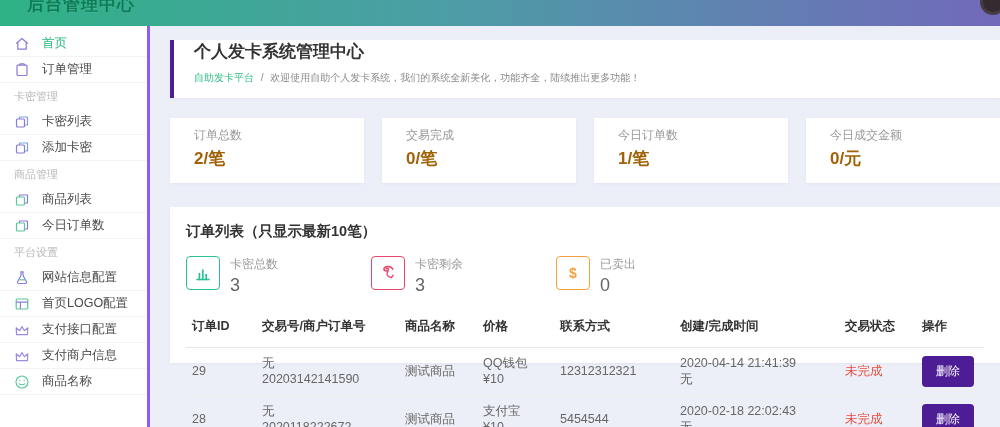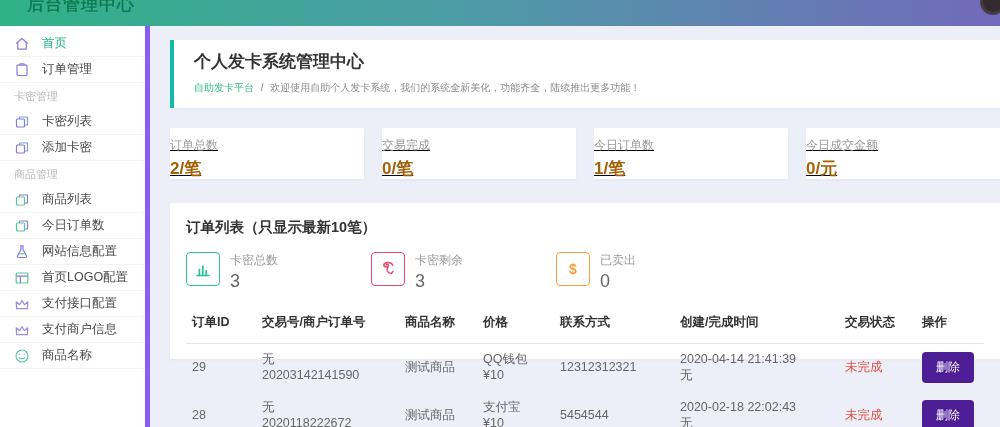--- a/index.html
+++ b/index.html
@@ -20,50 +20,49 @@
     text-shadow:0 1px 0 rgba(255,255,255,0.08);
   }
   .avatar {
     position:absolute; right:-6px; top:-11px;
     width:26px; height:26px; border-radius:50%;
     background:#342b31; border:3px solid #473c42;
   }
   
   .layout { display:flex; height:401px; }
   .sidebar {
-    width:150px; background:#fff; border-right:5px solid #8b5cf6;
+    width:150px; background:#fff; border-right:3px solid #8b5cf6;
     padding-top:5px; flex-shrink:0;
   }
   .side-item {
     display:flex; align-items:center; height:26px; padding-left:14px;
     border-bottom:1px solid #f3f3f3; cursor:pointer; background:#fff;
   }
   .side-item .icon { width:16px; height:16px; margin-right:12px; display:flex; align-items:center; }
   .side-item .icon svg { width:16px; height:16px; }
   .side-item .lbl { font-size:12.5px; color:#4a4a4a; }
   .side-item.active .lbl { color:#27b97e; }
   .side-section {
     height:26px; display:flex; align-items:center; padding-left:14px;
     font-size:11px; color:#b8b8b8;
   }
   
   .main { flex:1; padding:14px 0 0 20px; }
   .welcome-card {
-    background:#fff; border-left:4px solid #14b8a6;
-    padding:10px 20px 13px; box-shadow:0 1px 2px rgba(120,130,160,0.08);
+    background:#fff; border-left:4px solid #4c1d95;
+    padding:0 20px 13px; box-shadow:0 1px 2px rgba(120,130,160,0.08);
   }
   .welcome-title { font-size:17px; font-weight:bold; color:#333; }
   .welcome-sub { margin-top:8px; font-size:10px; color:#8a8a8a; }
   .welcome-sub .hl { color:#2fbe84; }
   .welcome-sub .sep { margin:0 4px; color:#8a8a8a; }
   .stats-row { display:flex; gap:18px; margin-top:20px; }
   .stat-card {
-    flex:1; background:#fff; height:51px; padding:9px 0;
+    flex:1; background:#fff; height:65px; padding:9px 24px;
     box-shadow:0 1px 2px rgba(120,130,160,0.08);
-    text-decoration:underline;
   }
   .stat-label { font-size:12px; color:#999; }
   .stat-value { font-size:17px; font-weight:bold; color:#a16207; margin-top:3px; }
   .orders-card {
     background:#fff; margin-top:24px; padding:15px 16px 0; height:156px;
     box-shadow:0 1px 2px rgba(120,130,160,0.08);
   }
   .orders-title { font-size:14.5px; font-weight:bold; color:#333; }
   .mini-row { display:flex; margin-top:15px; }
   .mini { display:flex; width:185px; }
@@ -152,20 +151,21 @@
         </div>
         <div class="side-item">
           <span class="icon">
             <svg viewBox="0 0 16 16" fill="none" stroke-width="1.2" stroke-linejoin="round">
               <path d="M5.5 5 V3 H13.5 V11 H10.5" stroke="#8a7bd8"></path>
               <rect x="2.5" y="5" width="8" height="8" rx="1" stroke="#58c79b"></rect>
             </svg>
           </span>
           <span class="lbl">今日订单数</span>
         </div>
+        <div class="side-section">平台设置</div>
         <div class="side-item">
           <span class="icon">
             <svg viewBox="0 0 16 16" fill="none" stroke-width="1.2" stroke-linejoin="round">
               <path d="M6.3 1.8 H9.7 M7 1.8 V5.5 L3.6 11.8 C3.2 12.7 3.8 13.5 4.7 13.5 H11.3 C12.2 13.5 12.8 12.7 12.4 11.8 L9 5.5 V1.8" stroke="#8a7bd8"></path>
               <path d="M5.2 9.8 H10.8" stroke="#58c79b"></path>
             </svg>
           </span>
           <span class="lbl">网站信息配置</span>
         </div>
         <div class="side-item">

